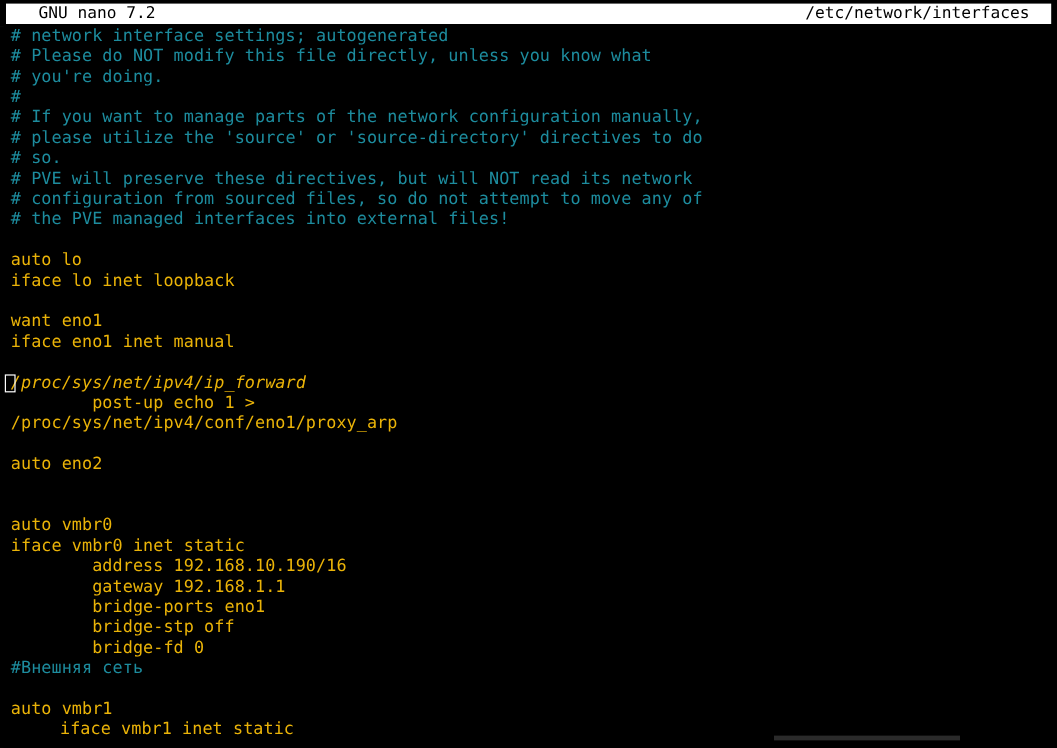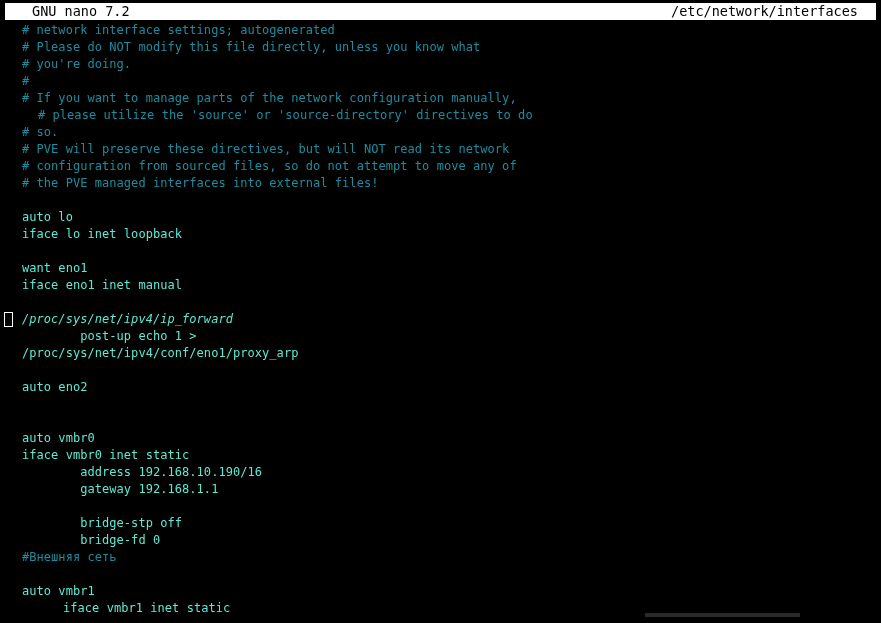--- a/index.html
+++ b/index.html
@@ -59,30 +59,30 @@
   
   #buffer {
     position: absolute;
     left: 0; top: 22px;
     width: 881px;
     height: 601px;
     background: #000000;
   }
   .line {
     position: absolute;
-    left: 22px;
+    left: 9px;
     height: 17px;
     line-height: 17px;
-    font-size: 12px;
+    font-size: 14px;
     letter-spacing: 0.05px;
     white-space: pre;
     color: #e8e8e8;
   }
   .comment { color: #1d8c9e; }
-  .plain   { color: #5eead4; }
+  .plain   { color: #eab308; }
 
   
   #cursor {
     position: absolute;
     width: 9px;
     height: 15px;
     border: 1px solid #ffffff;
     box-sizing: border-box;
     left: 4px;
     top: 298px;
@@ -112,37 +112,38 @@
   </div>
 
   <div id="left-edge"></div>
 
   <div id="buffer">
     <div class="line comment" style="top: 0px;"># network interface settings; autogenerated</div>
       <div class="line comment" style="top: 17px;"># Please do NOT modify this file directly, unless you know what</div>
       <div class="line comment" style="top: 34px;"># you're doing.</div>
       <div class="line comment" style="top: 51px;">#</div>
       <div class="line comment" style="top: 68px;"># If you want to manage parts of the network configuration manually,</div>
-      <div class="line comment" style="top: 85px; margin-left: 16px;"># please utilize the 'source' or 'source-directory' directives to do</div>
+      <div class="line comment" style="top: 85px;"># please utilize the 'source' or 'source-directory' directives to do</div>
       <div class="line comment" style="top: 102px; text-align: center;"># so.</div>
       <div class="line comment" style="top: 119px;"># PVE will preserve these directives, but will NOT read its network</div>
       <div class="line comment" style="top: 136px;"># configuration from sourced files, so do not attempt to move any of</div>
       <div class="line comment" style="top: 153px;"># the PVE managed interfaces into external files!</div>
       <div class="line plain" style="top: 187px;">auto lo</div>
       <div class="line plain" style="top: 204px;">iface lo inet loopback</div>
       <div class="line plain" style="top: 238px;">want eno1</div>
       <div class="line plain" style="top: 255px;">iface eno1 inet manual</div>
       <div class="line plain" style="top: 289px; font-style: italic;">/proc/sys/net/ipv4/ip_forward</div>
       <div class="line plain" style="top: 306px;">        post-up echo 1 &gt;</div>
       <div class="line plain" style="top: 323px;">/proc/sys/net/ipv4/conf/eno1/proxy_arp</div>
       <div class="line plain" style="top: 357px;">auto eno2</div>
       <div class="line plain" style="top: 408px;">auto vmbr0</div>
       <div class="line plain" style="top: 425px;">iface vmbr0 inet static</div>
       <div class="line plain" style="top: 442px;">        address 192.168.10.190/16</div>
       <div class="line plain" style="top: 459px;">        gateway 192.168.1.1</div>
+      <div class="line plain" style="top: 476px;">        bridge-ports eno1</div>
       <div class="line plain" style="top: 493px;">        bridge-stp off</div>
       <div class="line plain" style="top: 510px;">        bridge-fd 0</div>
       <div class="line comment" style="top: 527px; text-align: right;">#Внешняя сеть</div>
       <div class="line plain" style="top: 561px;">auto vmbr1</div>
       <div class="line plain" style="top: 578px; margin-left: 41px;">iface vmbr1 inet static</div>
       <div id="cursor" style="top: 290px; left: 4px;"></div>
   </div>
 
   <div id="bottom-band"></div>
 

